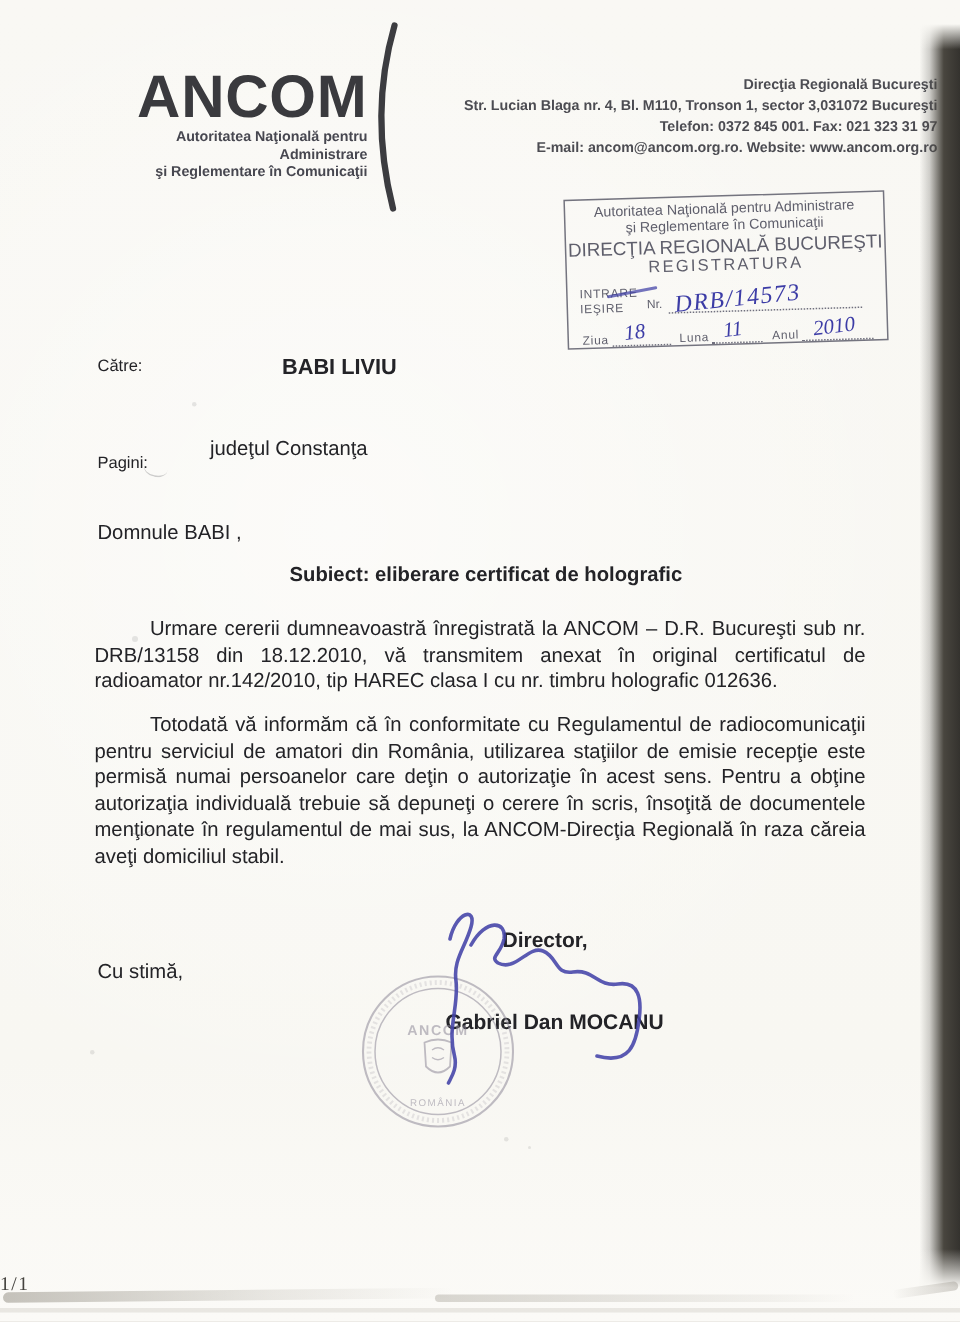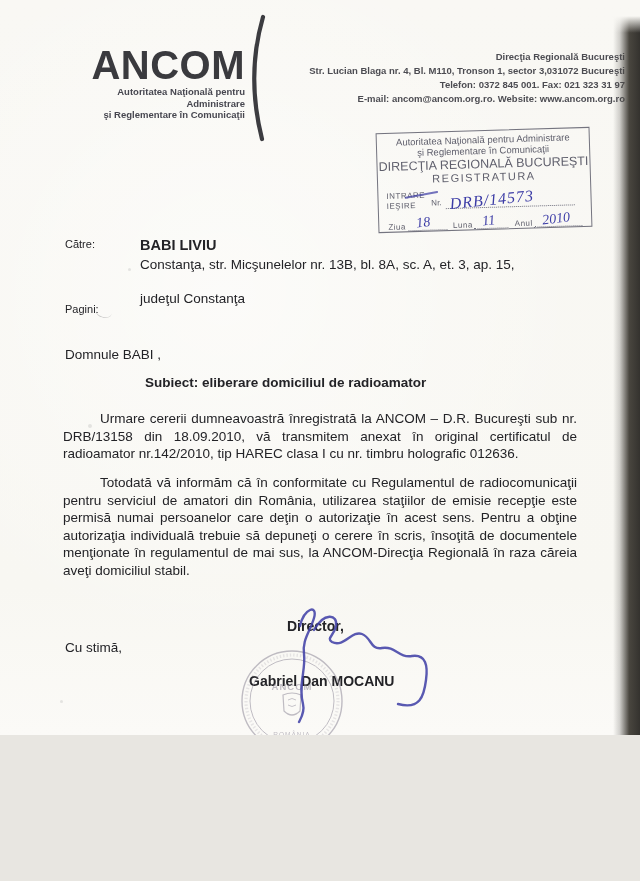--- a/index.html
+++ b/index.html
@@ -1,17 +1,17 @@
 <!DOCTYPE html>
 <html><head>
 <meta charset="utf-8">
 <style>
   html,body{margin:0;padding:0;background:#e8e6e1;}
   .page{
-    position:relative; width:640px; height:735px; overflow:hidden;
+    position:relative; width:640px; height:881px; overflow:hidden;
     background:
       radial-gradient(circle at 35% 40%, rgba(255,255,255,.5), rgba(0,0,0,0) 60%),
       linear-gradient(180deg,#f9f8f4 0%, #f8f7f2 80%, #fbfaf7 100%);
     font-family:"Liberation Sans", sans-serif;
     color:#232327;
   }
   
   .logo-block{position:absolute; left:60px; top:44px; width:185px; text-align:right;}
   .wordmark{font-size:40px; font-weight:800; letter-spacing:.5px; color:#3a3a3e; line-height:42px;}
   .tagline{font-size:9.5px; font-weight:700; color:#474750; line-height:11.5px;}
@@ -38,21 +38,21 @@
   .nr-value{position:absolute; left:4px; bottom:-2px; font-size:16px; letter-spacing:1px;
     transform:rotate(-4deg); white-space:nowrap;}
   .rs-row-date{display:flex; align-items:flex-end; padding:0 9px; margin-top:5px;}
   .date-label{font-size:8px; letter-spacing:.5px; margin-right:2px;}
   .date-cell{border-bottom:1px dotted #70707e; position:relative; height:15px; margin-right:6px;}
   .date-cell .hand{position:absolute; left:8px; bottom:-1px; font-size:14px; transform:rotate(-5deg);}
   .cell-ziua{width:46px;} .cell-luna{width:40px;} .cell-anul{width:56px; margin-right:0;}
   
   .abs{position:absolute;}
   .lbl{font-size:11px;}
-  .bold{font-weight:700;}
+  .bold{font-weight:700;margin-left:48px;}
   .body-text{font-size:13.5px; line-height:17.6px;}
   .para{left:63px; width:514px; text-align:justify; text-indent:37px;}
   .footer-page{left:0; top:848px; width:620px; 
     font-family:"Liberation Serif", serif; font-size:13px; color:#44423e; letter-spacing:1px;}
   
   .round-stamp{position:absolute; left:236px; top:645px;}
   .signature{position:absolute; left:272px; top:604px;}
   
   .scan-edge{position:absolute; left:613px; top:16px; width:27px; height:842px;
     background-image:
@@ -118,27 +118,26 @@
       </span>
       <span class="date-label">Anul</span>
       <span class="date-cell cell-anul">
         <span class="hand">2010</span>
       </span>
     </div>
   </div>
 
   <div class="abs lbl" style="left:65px; top:238px;">Către:</div>
   <div class="abs lbl bold" style="left:140px; top:237px; font-size:14.5px;">BABI LIVIU</div>
-  <div class="abs body-text" style="left:140px; top:256px;">Constanţa, str. Micşunelelor nr. 13B, bl. 8A, sc. A, et. 3, ap. 15,</div>
   <div class="abs body-text" style="left:140px; top:274px;margin-top:16px;">judeţul Constanţa</div>
   <div class="abs lbl" style="left:65px; top:303px;">Pagini:</div>
 
   <div class="abs body-text" style="left:65px; top:346px;">Domnule BABI ,</div>
-  <div class="abs body-text bold" style="left:145px; top:374px;">Subiect: eliberare domiciliul de radioamator</div>
-  <div class="abs body-text para" style="top:410px;">Urmare cererii dumneavoastră înregistrată la ANCOM – D.R. Bucureşti sub nr. DRB/13158 din 18.09.2010, vă transmitem anexat în original certificatul de radioamator nr.142/2010, tip HAREC clasa I cu nr. timbru holografic 012636.</div>
+  <div class="abs body-text bold" style="left:145px; top:374px;">Subiect: eliberare certificat de holografic</div>
+  <div class="abs body-text para" style="top:410px;">Urmare cererii dumneavoastră înregistrată la ANCOM – D.R. Bucureşti sub nr. DRB/13158 din 18.12.2010, vă transmitem anexat în original certificatul de radioamator nr.142/2010, tip HAREC clasa I cu nr. timbru holografic 012636.</div>
   <div class="abs body-text para" style="top:474px;">Totodată vă informăm că în conformitate cu Regulamentul de radiocomunicaţii pentru serviciul de amatori din România, utilizarea staţiilor de emisie recepţie este permisă numai persoanelor care deţin o autorizaţie în acest sens. Pentru a obţine autorizaţia individuală trebuie să depuneţi o cerere în scris, însoţită de documentele menţionate în regulamentul de mai sus, la ANCOM-Direcţia Regională în raza căreia aveţi domiciliul stabil.</div>
   <div class="abs body-text" style="left:65px; top:639px;">Cu stimă,</div>
   <div class="abs body-text bold" style="left:287px; top:618px; font-size:14px;">Director,</div>
   <div class="abs body-text bold" style="left:249px; top:673px; font-size:14px;">Gabriel Dan MOCANU</div>
 
   <svg class="round-stamp" width="112" height="112" viewBox="0 0 112 112" opacity="0.55">
     <circle cx="56" cy="56" r="50" fill="none" stroke="#8f8a99" stroke-width="1.4"></circle>
     <circle cx="56" cy="56" r="42" fill="none" stroke="#8f8a99" stroke-width="1"></circle>
     <circle cx="56" cy="56" r="46" fill="none" stroke="#8f8a99" stroke-width="3.2" stroke-dasharray="1.4 2" opacity="0.35"></circle>
     <text x="56" y="45" text-anchor="middle" font-size="9.5" letter-spacing="1" fill="#8f8a99" font-family="Liberation Sans, sans-serif" font-weight="bold">ANCOM</text>

